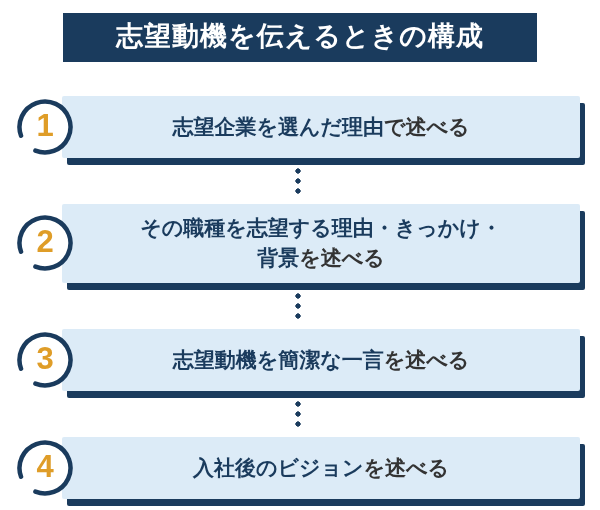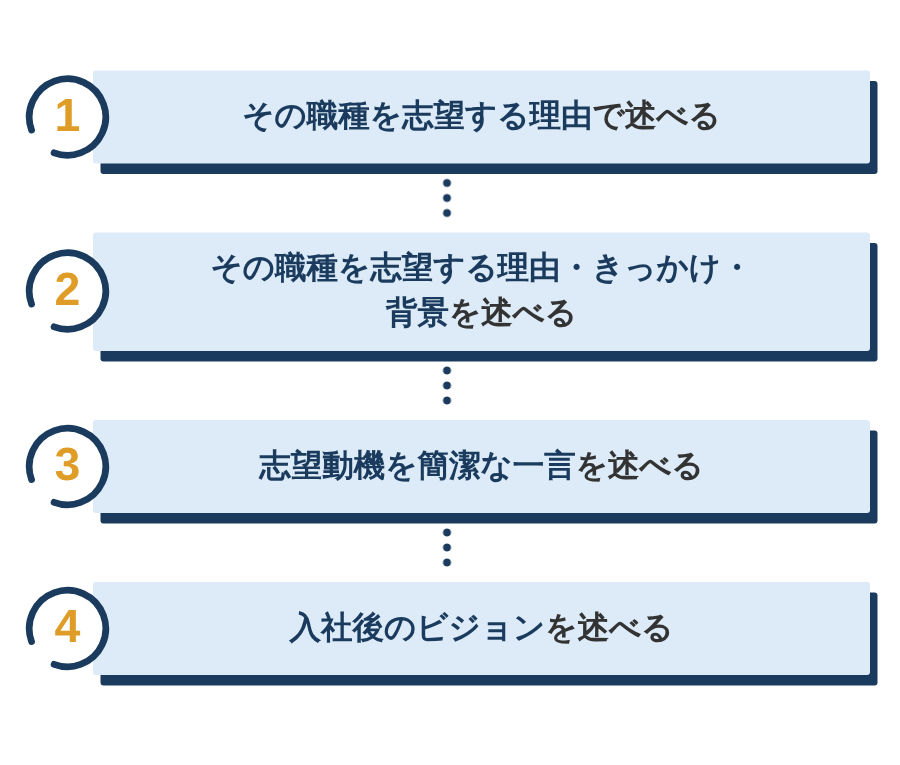--- a/index.html
+++ b/index.html
@@ -57,32 +57,33 @@
     background-size: 6px 10px;
     background-repeat: repeat-y;
     background-position: center top;
   }
 </style>
 </head>
 <body>
 
 <div class="page">
 
+  <div class="header">志望動機を伝えるときの構成</div>
 
   <div class="steps">
 
     <div class="step">
       <div class="badge">
         <svg width="58" height="58" viewBox="0 0 58 58">
           <circle cx="29" cy="29" r="25.5" fill="#ffffff" stroke="#1a3b5d" stroke-width="4.5" stroke-linecap="round" stroke-dasharray="138 22" transform="rotate(160 29 29)"></circle>
         </svg>
         <span class="num">1</span>
       </div>
       <div class="box">
-        <span class="txt"><span class="hl">その職種を志望する理由</span><span class="rest">で述べる</span></span>
+        <span class="txt"><span class="hl">志望企業を選んだ理由</span><span class="rest">で述べる</span></span>
       </div>
     </div>
 
     <div class="connector"></div>
 
     <div class="step">
       <div class="badge">
         <svg width="58" height="58" viewBox="0 0 58 58">
           <circle cx="29" cy="29" r="25.5" fill="#ffffff" stroke="#1a3b5d" stroke-width="4.5" stroke-linecap="round" stroke-dasharray="138 22" transform="rotate(160 29 29)"></circle>
         </svg>

